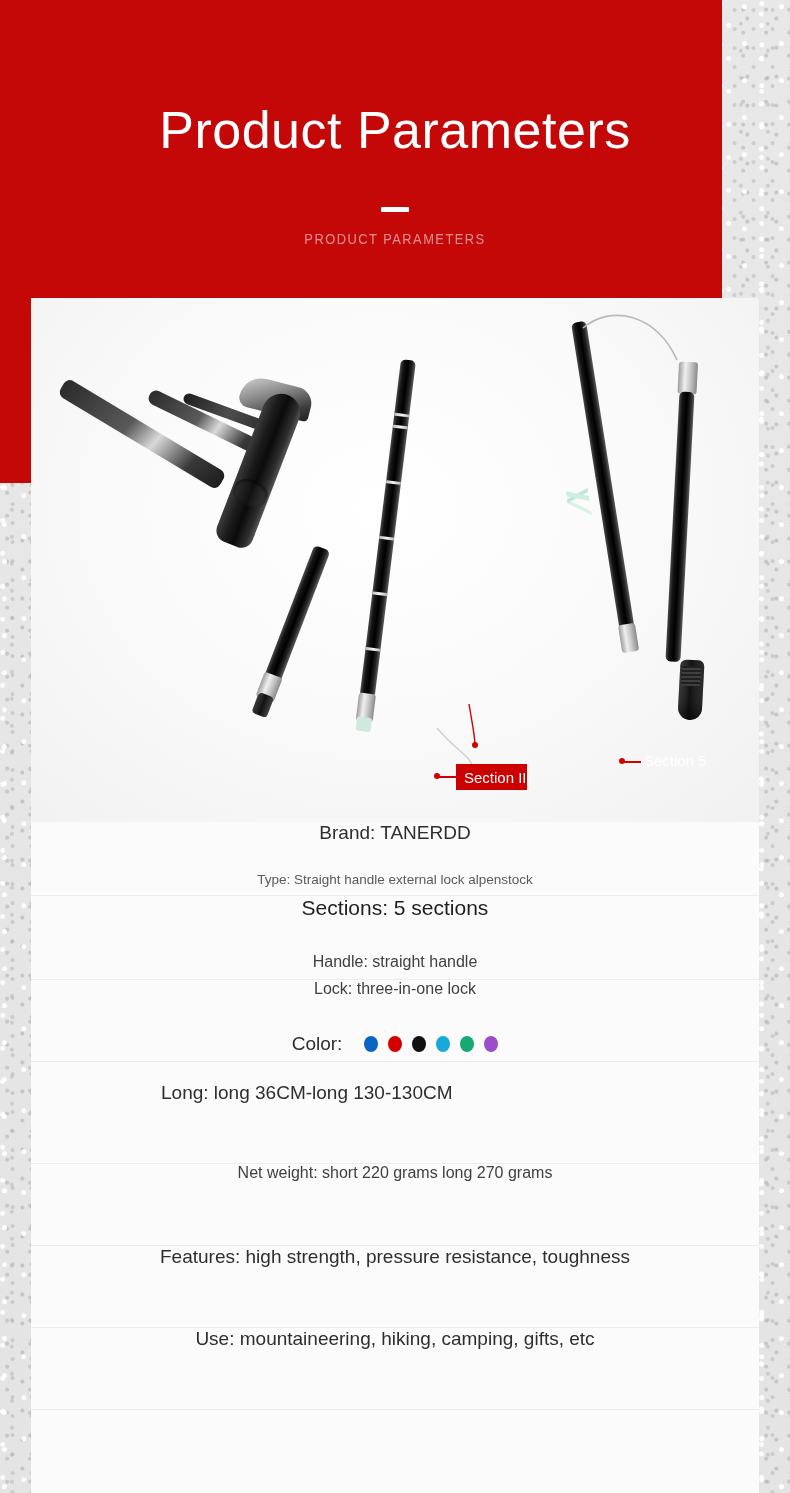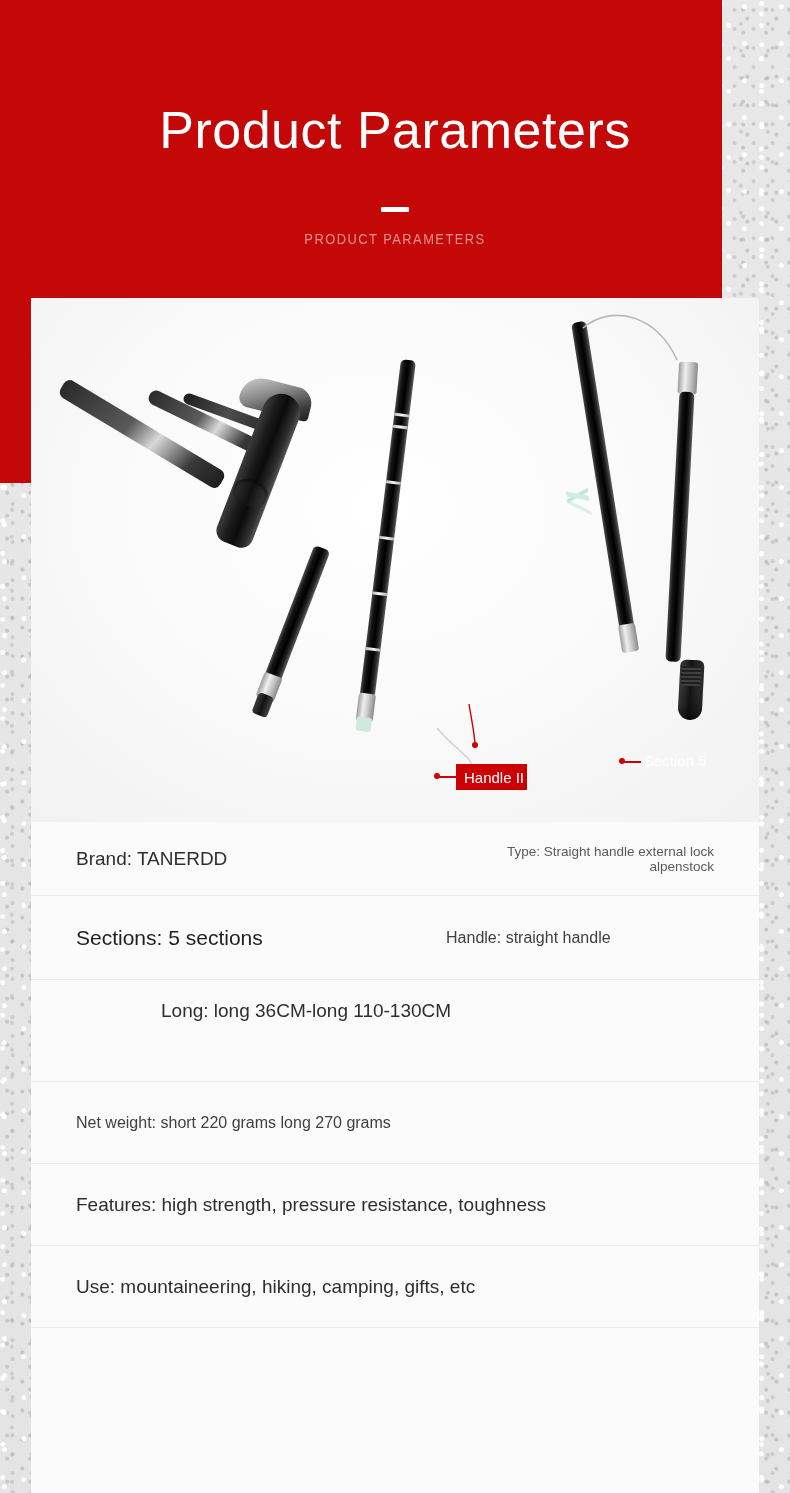--- a/index.html
+++ b/index.html
@@ -128,20 +128,21 @@
   }
   #label-5 { left:613px; top:454px; color:#ffffff; }
 
   
   #specs { position:absolute; left:0; top:524px; width:728px; }
   .spec-row {
     position:relative;
     display:flex; align-items:center;
     padding:0 45px;
     border-bottom:1px solid #ececec;
+    flex-direction:column;
   }
   .spec-row:first-child { border-top:0; }
   .spec-left  { flex:0 0 58%; }
   .spec-right { flex:1; display:flex; align-items:center; }
 
   .t-s  { font-size:13.5px; color:#5a5a5a;text-align:right; }
   .t-m  { font-size:16px;   color:#3f3f3f; }
   .t-l  { font-size:19px;   color:#2e2e2e; }
   .t-xl { font-size:21px;   color:#1f1f1f; }
 
@@ -225,21 +226,21 @@
       <div style="position:absolute; left:650px; top:368px; width:20px; height:20px;
                   transform:rotate(3deg);
                   background:repeating-linear-gradient(#1f1f1f 0 2px, #3f3f3f 2px 4px);"></div>
 
       <svg style="position:absolute; left:0; top:0; width:728px; height:524px; pointer-events:none;">
         <path d="M552,30 C580,6 626,16 646,62" fill="none" stroke="#b9b9b9" stroke-width="1.6"></path>
         <path d="M406,430 C424,452 440,458 442,470" fill="none" stroke="#cfcfcf" stroke-width="1.4"></path>
       </svg>
 
       <div id="label-2-box"></div>
-      <div class="ann-label" id="label-2">Handle II</div>
+      <div class="ann-label" id="label-2">Section II</div>
       <div class="ann-line" style="left:407px; top:478px; width:24px;"></div>
       <div class="ann-dot" style="left:403px; top:475px;"></div>
 
       <svg style="position:absolute; left:0; top:0; width:728px; height:524px; pointer-events:none;">
         <path d="M438,406 C442,430 444,438 444,448" fill="none" stroke="#d40000" stroke-width="1.4"></path>
       </svg>
       <div class="ann-dot" style="left:441px; top:444px;"></div>
 
       <div class="ann-label" id="label-5">Section 5</div>
       <div class="ann-line" style="left:592px; top:463px; width:18px;"></div>
@@ -252,24 +253,38 @@
       <div class="spec-row" id="row-brand">
         <div class="spec-left t-l">Brand: TANERDD</div>
         <div class="spec-right t-s">Type: Straight handle external lock alpenstock</div>
       </div>
 
       <div class="spec-row" id="row-sections">
         <div class="spec-left t-xl">Sections: 5 sections</div>
         <div class="spec-right t-m">Handle: straight handle</div>
       </div>
 
+      <div class="spec-row" id="row-lock">
+        <div class="spec-left t-m">Lock: three-in-one lock</div>
+        <div class="spec-right">
+          <span class="t-l">Color:</span>
+          <span class="swatches">
+            <span class="swatch" style="background:#0a66c2;"></span>
+            <span class="swatch" style="background:#d40000;"></span>
+            <span class="swatch" style="background:#101010;"></span>
+            <span class="swatch" style="background:#1aa8d8;"></span>
+            <span class="swatch" style="background:#16a971;"></span>
+            <span class="swatch" style="background:#9b4dca;"></span>
+          </span>
+        </div>
+      </div>
 
       <div class="spec-row" id="row-size">
         <div id="size-block">
-          <div class="t-l" id="size-line-2">Long: long 36CM-long 110-130CM</div>
+          <div class="t-l" id="size-line-2">Long: long 36CM-long 130-130CM</div>
         </div>
       </div>
 
       <div class="spec-row" id="row-weight">
         <div class="t-m">Net weight: short 220 grams long 270 grams</div>
       </div>
 
       <div class="spec-row" id="row-features">
         <div class="t-l">Features: high strength, pressure resistance, toughness</div>
       </div>

